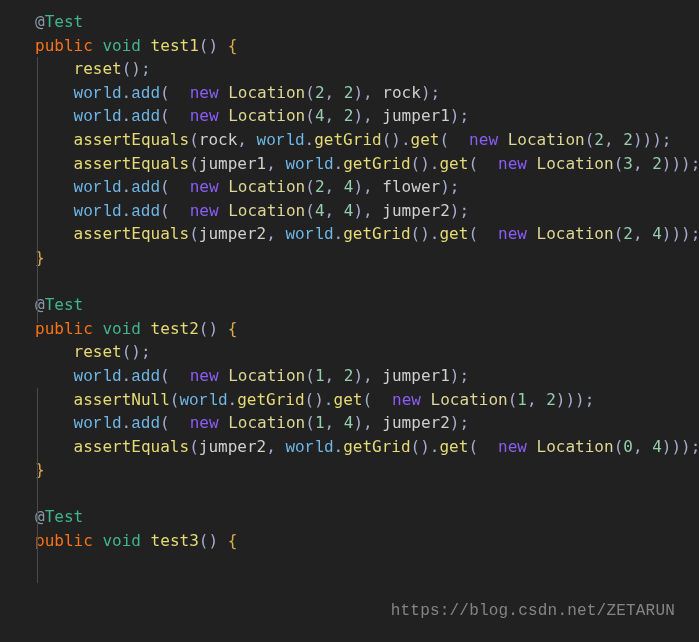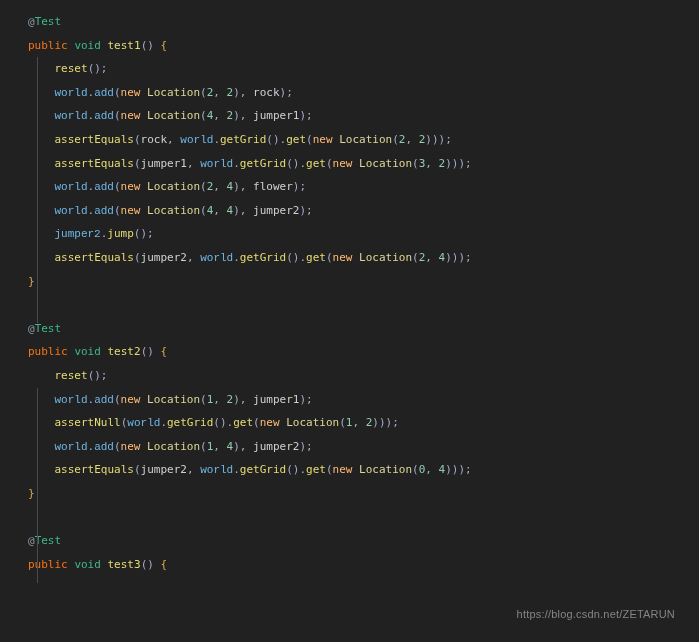--- a/index.html
+++ b/index.html
@@ -23,72 +23,71 @@
   }
   .code-area {
     position: absolute;
     left: 0;
     top: 10px;
     width: 699px;
   }
   .line {
     height: 23.6px;
     line-height: 23.6px;
-    font-size: 11px;
+    font-size: 16px;
     white-space: pre;
     letter-spacing: 0px;
-    padding-left: 28px;
+    padding-left: 35px;
     position: relative;
   }
   
   .guide {
     position: absolute;
     width: 1px;
     background: #4a4a4a;
     left: 37px;
   }
   
   .anno-at   { color: #8a9aa8; }
   .anno-name { color: #3fb68b; }
   .kw-mod    { color: #f97316; }
   .kw-type   { color: #3fb68b; margin-top: 37px; }
-  .kw-new    { color: #fdba74; }
+  .kw-new    { color: #8b5cf6; margin-left: 20px; }
   .fn        { color: #e6db74; }
   .var       { color: #6fb8e8; font-family: Liberation Mono, monospace; }
   .cls       { color: #ddd694; }
   .punct     { color: #a6accd; }
   .brace     { color: #d9a84e; }
   .num       { color: #94cdb0; }
   .plain     { color: #cfcfcf; }
   .watermark {
     position: absolute;
     right: 24px;
     bottom: 22px;
     color: #8d8d8d;
-    font-family: Liberation Sans, sans-serif;
-    font-size: 11px;
+    font-family: Liberation Mono, monospace;
+    font-size: 16px;
     letter-spacing: 0.2px;
     opacity: 0.92;
   }
 </style>
 </head>
 <body>
 
 <div id="editor">
   <div class="code-area" id="code-area">
       <div class="line"><span class="anno-at">@</span><span class="anno-name">Test</span></div>
       <div class="line"><span class="kw-mod">public</span><span class="plain"> </span><span class="kw-type">void</span><span class="plain"> </span><span class="fn">test1</span><span class="punct">()</span><span class="plain"> </span><span class="brace">{</span></div>
       <div class="line"><span class="plain">    </span><span class="fn">reset</span><span class="punct">();</span></div>
       <div class="line"><span class="plain">    </span><span class="var">world</span><span class="punct">.</span><span class="var">add</span><span class="punct">(</span><span class="kw-new">new</span><span class="plain"> </span><span class="cls">Location</span><span class="punct">(</span><span class="num">2</span><span class="punct">, </span><span class="num">2</span><span class="punct">), </span><span class="plain">rock</span><span class="punct">);</span></div>
       <div class="line"><span class="plain">    </span><span class="var">world</span><span class="punct">.</span><span class="var">add</span><span class="punct">(</span><span class="kw-new">new</span><span class="plain"> </span><span class="cls">Location</span><span class="punct">(</span><span class="num">4</span><span class="punct">, </span><span class="num">2</span><span class="punct">), </span><span class="plain">jumper1</span><span class="punct">);</span></div>
       <div class="line"><span class="plain">    </span><span class="fn">assertEquals</span><span class="punct">(</span><span class="plain">rock</span><span class="punct">, </span><span class="var">world</span><span class="punct">.</span><span class="fn">getGrid</span><span class="punct">().</span><span class="fn">get</span><span class="punct">(</span><span class="kw-new">new</span><span class="plain"> </span><span class="cls">Location</span><span class="punct">(</span><span class="num">2</span><span class="punct">, </span><span class="num">2</span><span class="punct">)));</span></div>
       <div class="line"><span class="plain">    </span><span class="fn">assertEquals</span><span class="punct">(</span><span class="plain">jumper1</span><span class="punct">, </span><span class="var">world</span><span class="punct">.</span><span class="fn">getGrid</span><span class="punct">().</span><span class="fn">get</span><span class="punct">(</span><span class="kw-new">new</span><span class="plain"> </span><span class="cls">Location</span><span class="punct">(</span><span class="num">3</span><span class="punct">, </span><span class="num">2</span><span class="punct">)));</span></div>
       <div class="line"><span class="plain">    </span><span class="var">world</span><span class="punct">.</span><span class="var">add</span><span class="punct">(</span><span class="kw-new">new</span><span class="plain"> </span><span class="cls">Location</span><span class="punct">(</span><span class="num">2</span><span class="punct">, </span><span class="num">4</span><span class="punct">), </span><span class="plain">flower</span><span class="punct">);</span></div>
       <div class="line"><span class="plain">    </span><span class="var">world</span><span class="punct">.</span><span class="var">add</span><span class="punct">(</span><span class="kw-new">new</span><span class="plain"> </span><span class="cls">Location</span><span class="punct">(</span><span class="num">4</span><span class="punct">, </span><span class="num">4</span><span class="punct">), </span><span class="plain">jumper2</span><span class="punct">);</span></div>
-      <div class="line"><span class="plain">    </span><span class="var">jumper2</span><span class="punct">.</span><span class="fn">jump</span><span class="punct">();</span></div>
       <div class="line"><span class="plain">    </span><span class="fn">assertEquals</span><span class="punct">(</span><span class="plain">jumper2</span><span class="punct">, </span><span class="var">world</span><span class="punct">.</span><span class="fn">getGrid</span><span class="punct">().</span><span class="fn">get</span><span class="punct">(</span><span class="kw-new">new</span><span class="plain"> </span><span class="cls">Location</span><span class="punct">(</span><span class="num">2</span><span class="punct">, </span><span class="num">4</span><span class="punct">)));</span></div>
       <div class="line"><span class="brace">}</span></div>
       <div class="line">&nbsp;</div>
       <div class="line"><span class="anno-at">@</span><span class="anno-name">Test</span></div>
       <div class="line"><span class="kw-mod">public</span><span class="plain"> </span><span class="kw-type">void</span><span class="plain"> </span><span class="fn">test2</span><span class="punct">()</span><span class="plain"> </span><span class="brace">{</span></div>
       <div class="line"><span class="plain">    </span><span class="fn">reset</span><span class="punct">();</span></div>
       <div class="line"><span class="plain">    </span><span class="var">world</span><span class="punct">.</span><span class="var">add</span><span class="punct">(</span><span class="kw-new">new</span><span class="plain"> </span><span class="cls">Location</span><span class="punct">(</span><span class="num">1</span><span class="punct">, </span><span class="num">2</span><span class="punct">), </span><span class="plain">jumper1</span><span class="punct">);</span></div>
       <div class="line"><span class="plain">    </span><span class="fn">assertNull</span><span class="punct">(</span><span class="var">world</span><span class="punct">.</span><span class="fn">getGrid</span><span class="punct">().</span><span class="fn">get</span><span class="punct">(</span><span class="kw-new">new</span><span class="plain"> </span><span class="cls">Location</span><span class="punct">(</span><span class="num">1</span><span class="punct">, </span><span class="num">2</span><span class="punct">)));</span></div>
       <div class="line"><span class="plain">    </span><span class="var">world</span><span class="punct">.</span><span class="var">add</span><span class="punct">(</span><span class="kw-new">new</span><span class="plain"> </span><span class="cls">Location</span><span class="punct">(</span><span class="num">1</span><span class="punct">, </span><span class="num">4</span><span class="punct">), </span><span class="plain">jumper2</span><span class="punct">);</span></div>
       <div class="line"><span class="plain">    </span><span class="fn">assertEquals</span><span class="punct">(</span><span class="plain">jumper2</span><span class="punct">, </span><span class="var">world</span><span class="punct">.</span><span class="fn">getGrid</span><span class="punct">().</span><span class="fn">get</span><span class="punct">(</span><span class="kw-new">new</span><span class="plain"> </span><span class="cls">Location</span><span class="punct">(</span><span class="num">0</span><span class="punct">, </span><span class="num">4</span><span class="punct">)));</span></div>

